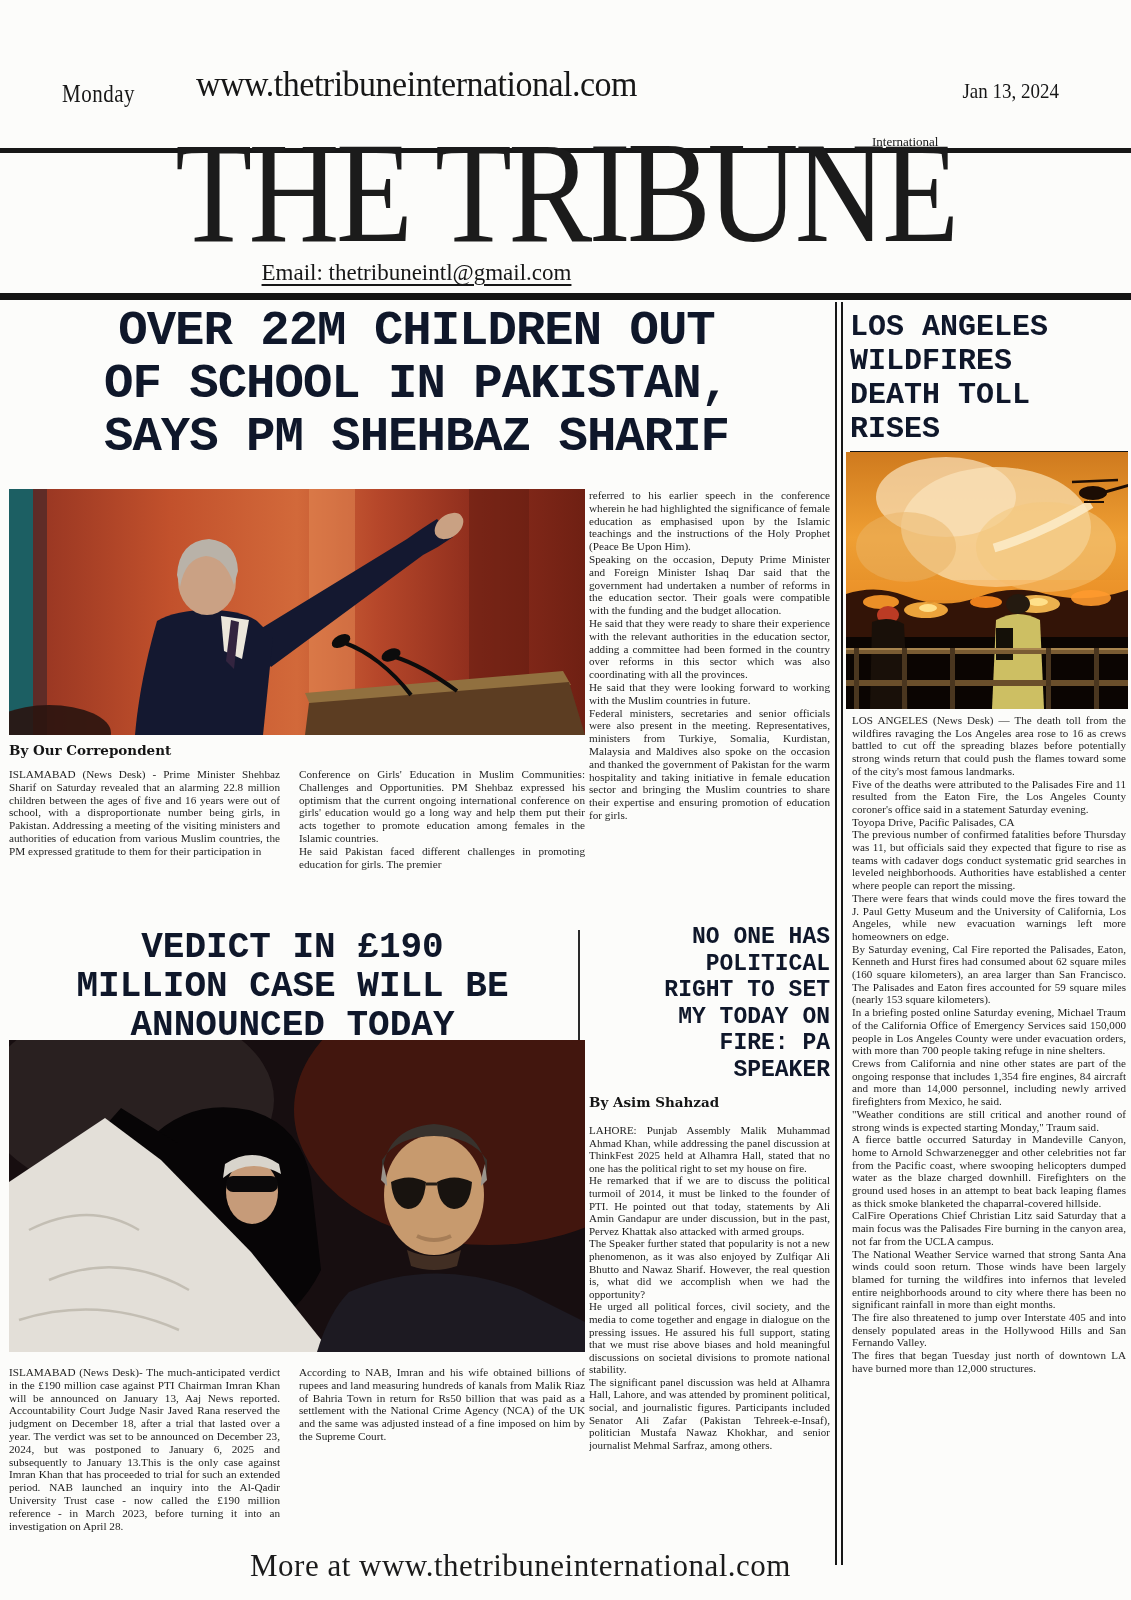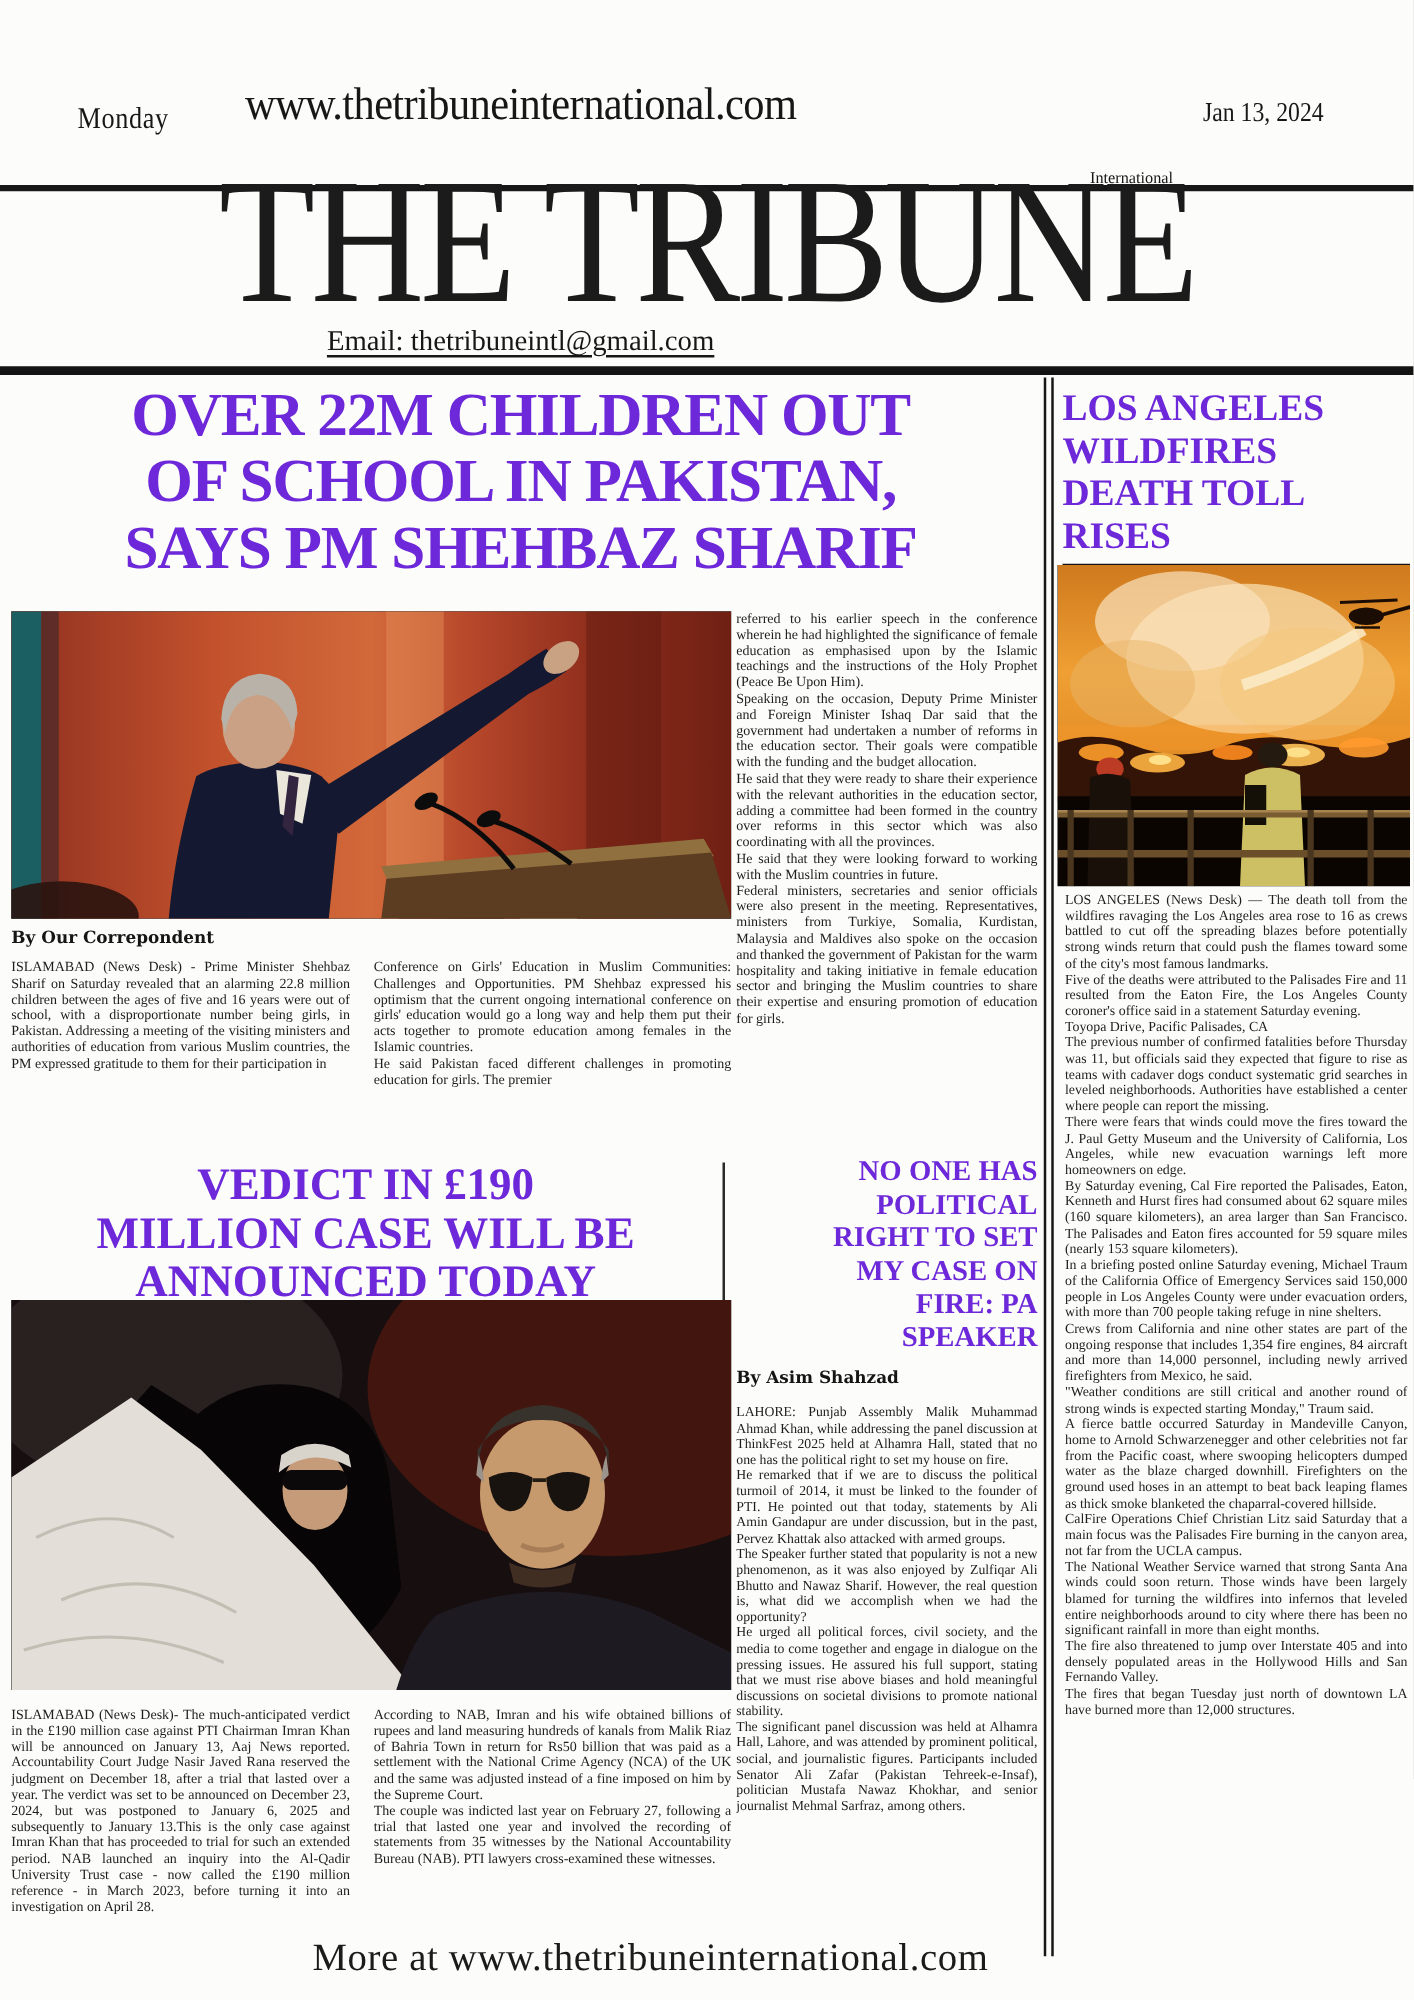--- a/index.html
+++ b/index.html
@@ -14,21 +14,21 @@
   .rule-a{left:0;top:148px;width:1131px;height:5px;background:#171717}
 
   
   .edition{left:872px;top:134px;font-size:13px}
   .masthead{left:0;right:0;top:118px;text-align:center;line-height:1}
   .masthead span{display:inline-block;font-size:143px;line-height:1.05;letter-spacing:-4px;transform:scale(.88,1);transform-origin:center top;color:#1b1b1b}
   .email{left:0;right:298px;top:260px;text-align:center;font-size:23px;text-decoration:underline;text-underline-offset:4px}
   .rule-b{left:0;top:293px;width:1131px;height:7px;background:#141414}
 
   
-  .hl{font-family:Liberation Serif, serif;font-weight:700;color:#6d28d9}
+  .hl{font-family:Liberation Mono, monospace;font-weight:700;color:#0f172a}
   .hl-main{left:0;top:305px;width:833px;text-align:center;font-size:49px;line-height:53px;letter-spacing:-1px}
   .hl-la{left:850px;top:310px;width:278px;font-size:30px;line-height:34px;border-bottom:3px solid #141414;padding-bottom:5px}
   .hl-verdict{left:0;top:928px;width:585px;text-align:center;font-size:36px;line-height:39px}
   .hl-pa{left:589px;top:924px;width:241px;text-align:right;font-size:23px;line-height:26.5px}
 
   
   .bt{font-family:Liberation Serif, serif;font-size:11.2px;line-height:12.8px;text-align:justify;color:#1d1d1d;overflow:hidden}
   .bt p{margin:0}
   .byline{font-family:"DejaVu Serif",serif;font-weight:700;font-size:13.5px;color:#151515}
 
@@ -235,28 +235,27 @@
       <path d="M408,196 Q425,204 442,196" stroke="#8f6a48" stroke-width="4" fill="none" opacity="0.6"></path>
       <path d="M398,210 Q425,222 452,210 L448,226 Q425,234 402,226 Z" fill="#8f6a48" opacity="0.35"></path>
     </svg>
   </div>
 
   <div class="abs bt c-ver1">
     <p>ISLAMABAD (News Desk)- The much-anticipated verdict in the £190 million case against PTI Chairman Imran Khan will be announced on January 13, Aaj News reported. Accountability Court Judge Nasir Javed Rana reserved the judgment on December 18, after a trial that lasted over a year. The verdict was set to be announced on December 23, 2024, but was postponed to January 6, 2025 and subsequently to January 13.This is the only case against Imran Khan that has proceeded to trial for such an extended period. NAB launched an inquiry into the Al-Qadir University Trust case - now called the £190 million reference - in March 2023, before turning it into an investigation on April 28.</p>
   </div>
   <div class="abs bt c-ver2">
     <p>According to NAB, Imran and his wife obtained billions of rupees and land measuring hundreds of kanals from Malik Riaz of Bahria Town in return for Rs50 billion that was paid as a settlement with the National Crime Agency (NCA) of the UK and the same was adjusted instead of a fine imposed on him by the Supreme Court.</p>
-    <p>The couple was indicted last year on February 27, following a trial that lasted one year and involved the recording of statements from 35 witnesses by the National Accountability Bureau (NAB). PTI lawyers cross-examined these witnesses.</p>
   </div>
 
   <h2 class="abs hl hl-pa">
     <div>NO ONE HAS</div>
     <div>POLITICAL</div>
     <div>RIGHT TO SET</div>
-    <div>MY CASE ON</div>
+    <div>MY TODAY ON</div>
     <div>FIRE: PA</div>
     <div>SPEAKER</div>
   </h2>
   <div class="abs byline byline2">By Asim Shahzad</div>
   <div class="abs bt c-pa">
     <p>LAHORE: Punjab Assembly Malik Muhammad Ahmad Khan, while addressing the panel discussion at ThinkFest 2025 held at Alhamra Hall, stated that no one has the political right to set my house on fire.</p>
     <p>He remarked that if we are to discuss the political turmoil of 2014, it must be linked to the founder of PTI. He pointed out that today, statements by Ali Amin Gandapur are under discussion, but in the past, Pervez Khattak also attacked with armed groups.</p>
     <p>The Speaker further stated that popularity is not a new phenomenon, as it was also enjoyed by Zulfiqar Ali Bhutto and Nawaz Sharif. However, the real question is, what did we accomplish when we had the opportunity?</p>
     <p>He urged all political forces, civil society, and the media to come together and engage in dialogue on the pressing issues. He assured his full support, stating that we must rise above biases and hold meaningful discussions on societal divisions to promote national stability.</p>
     <p>The significant panel discussion was held at Alhamra Hall, Lahore, and was attended by prominent political, social, and journalistic figures. Participants included Senator Ali Zafar (Pakistan Tehreek-e-Insaf), politician Mustafa Nawaz Khokhar, and senior journalist Mehmal Sarfraz, among others.</p>

